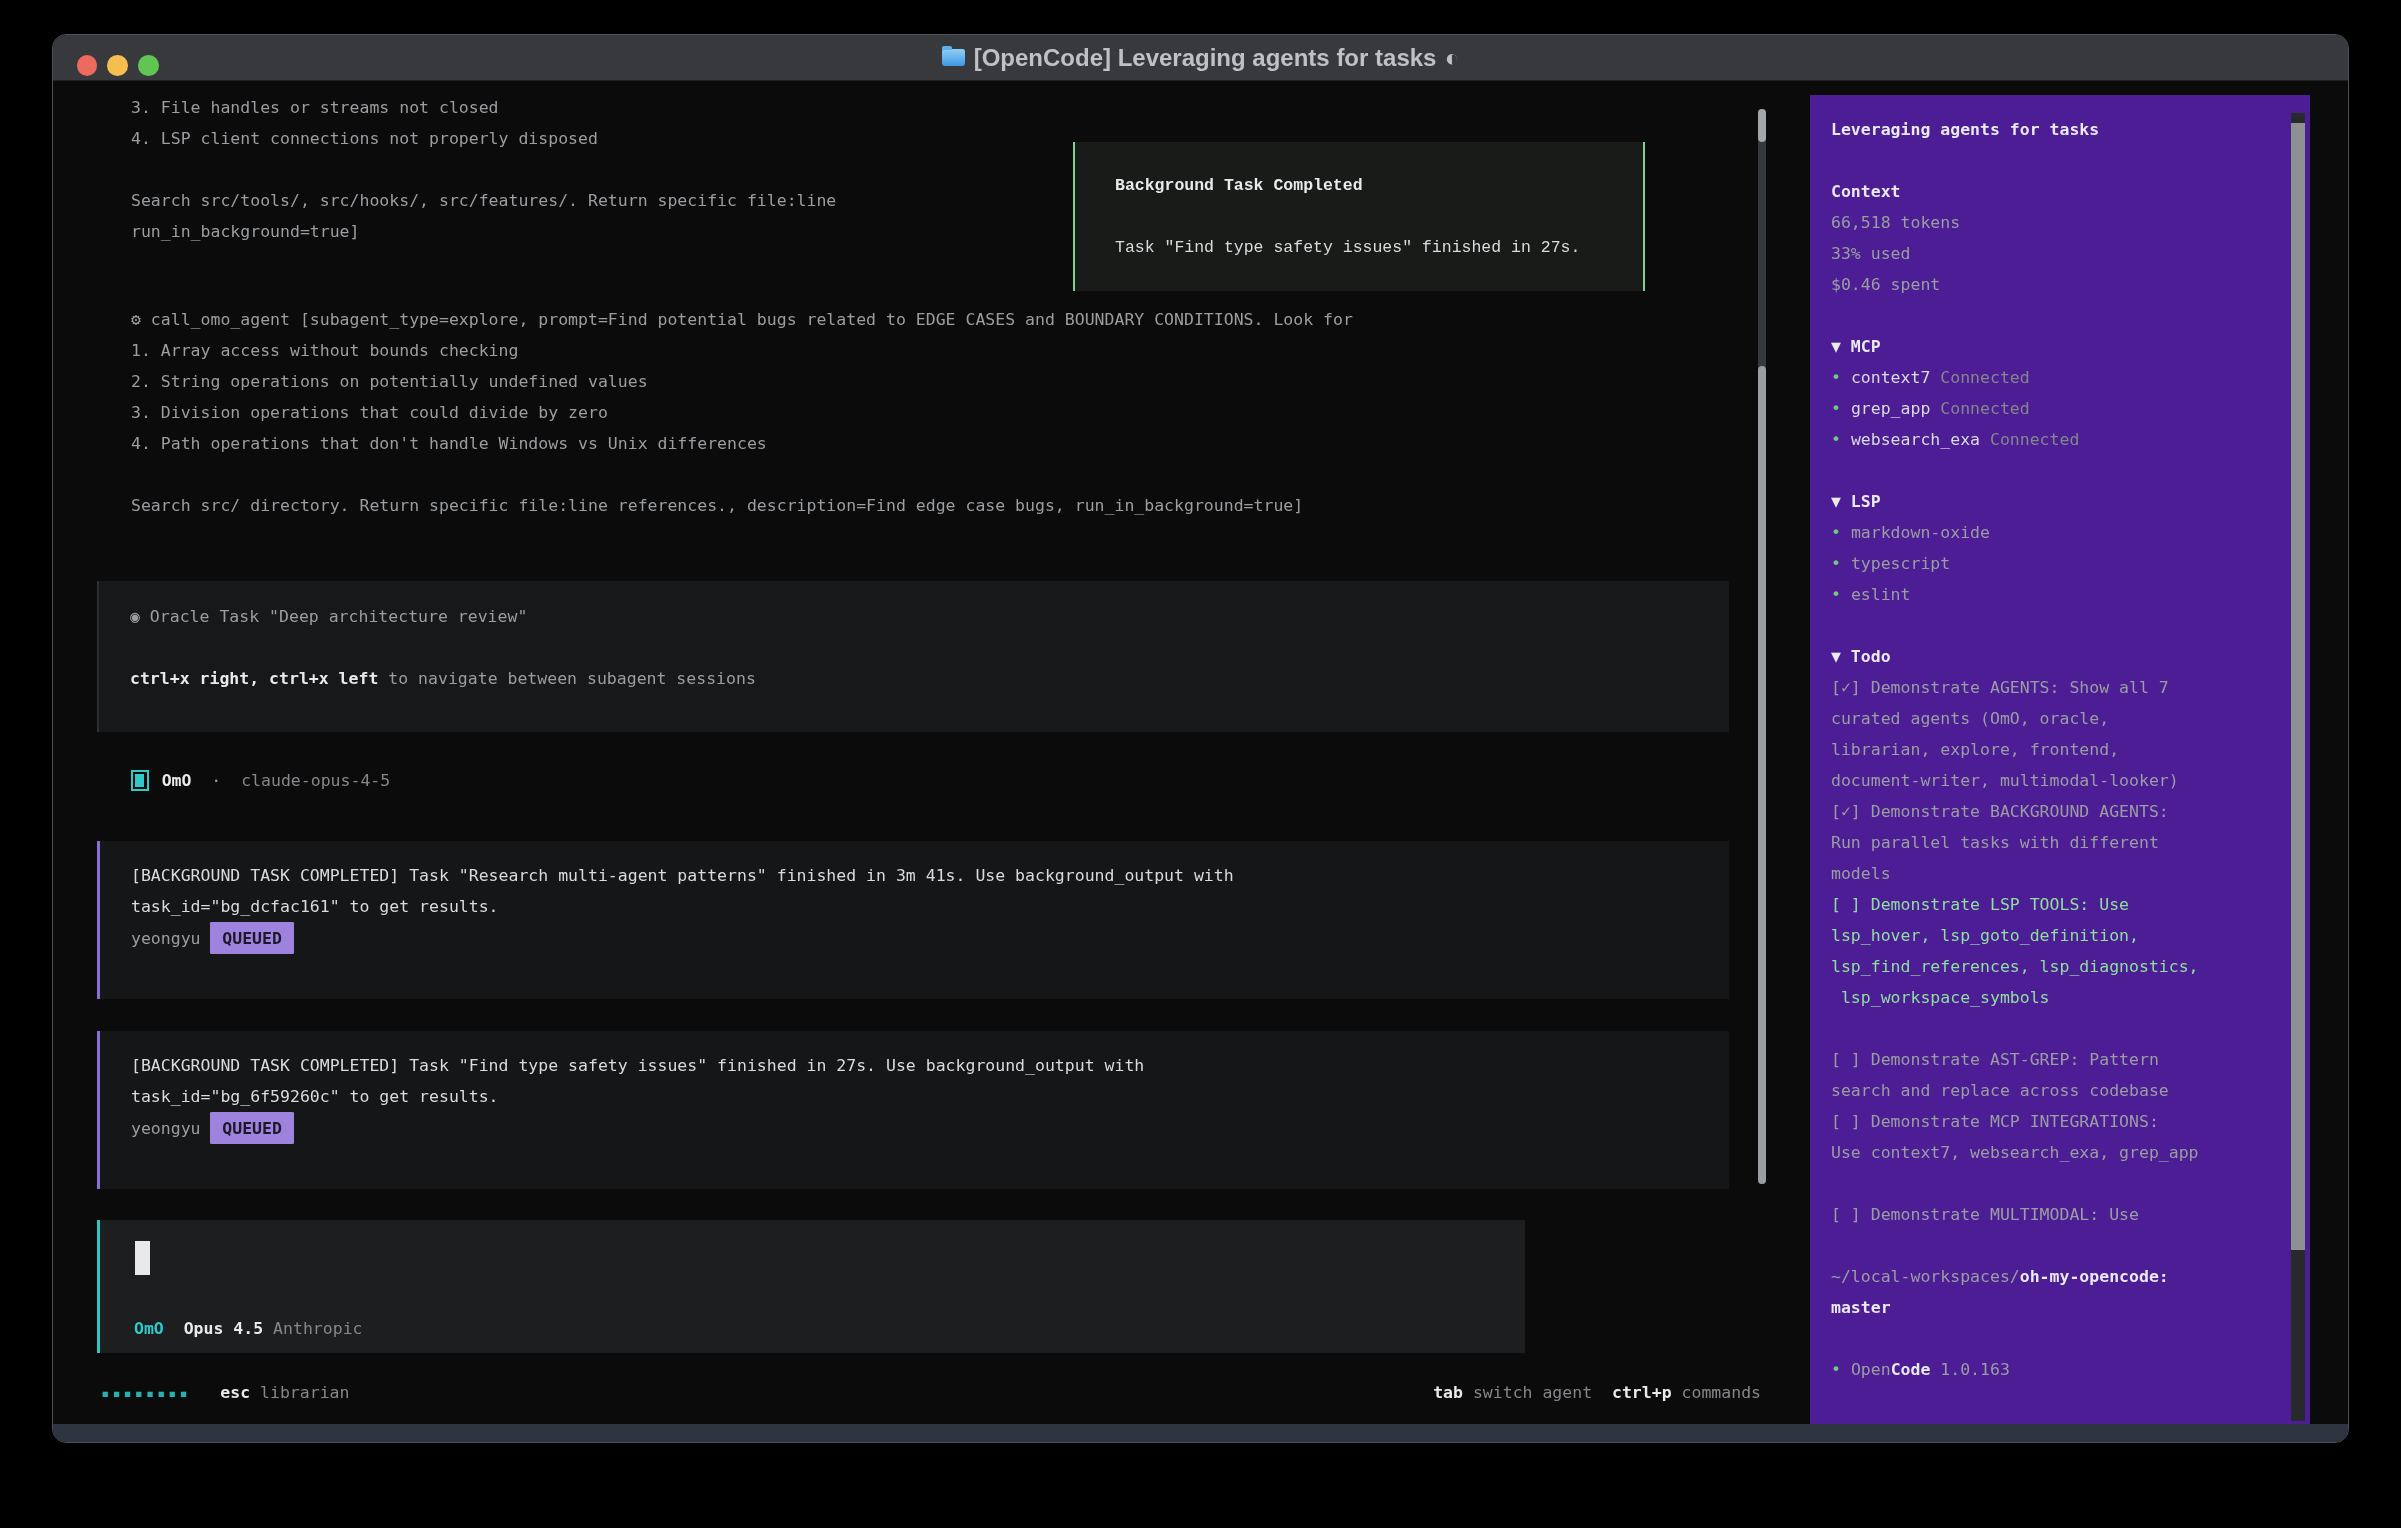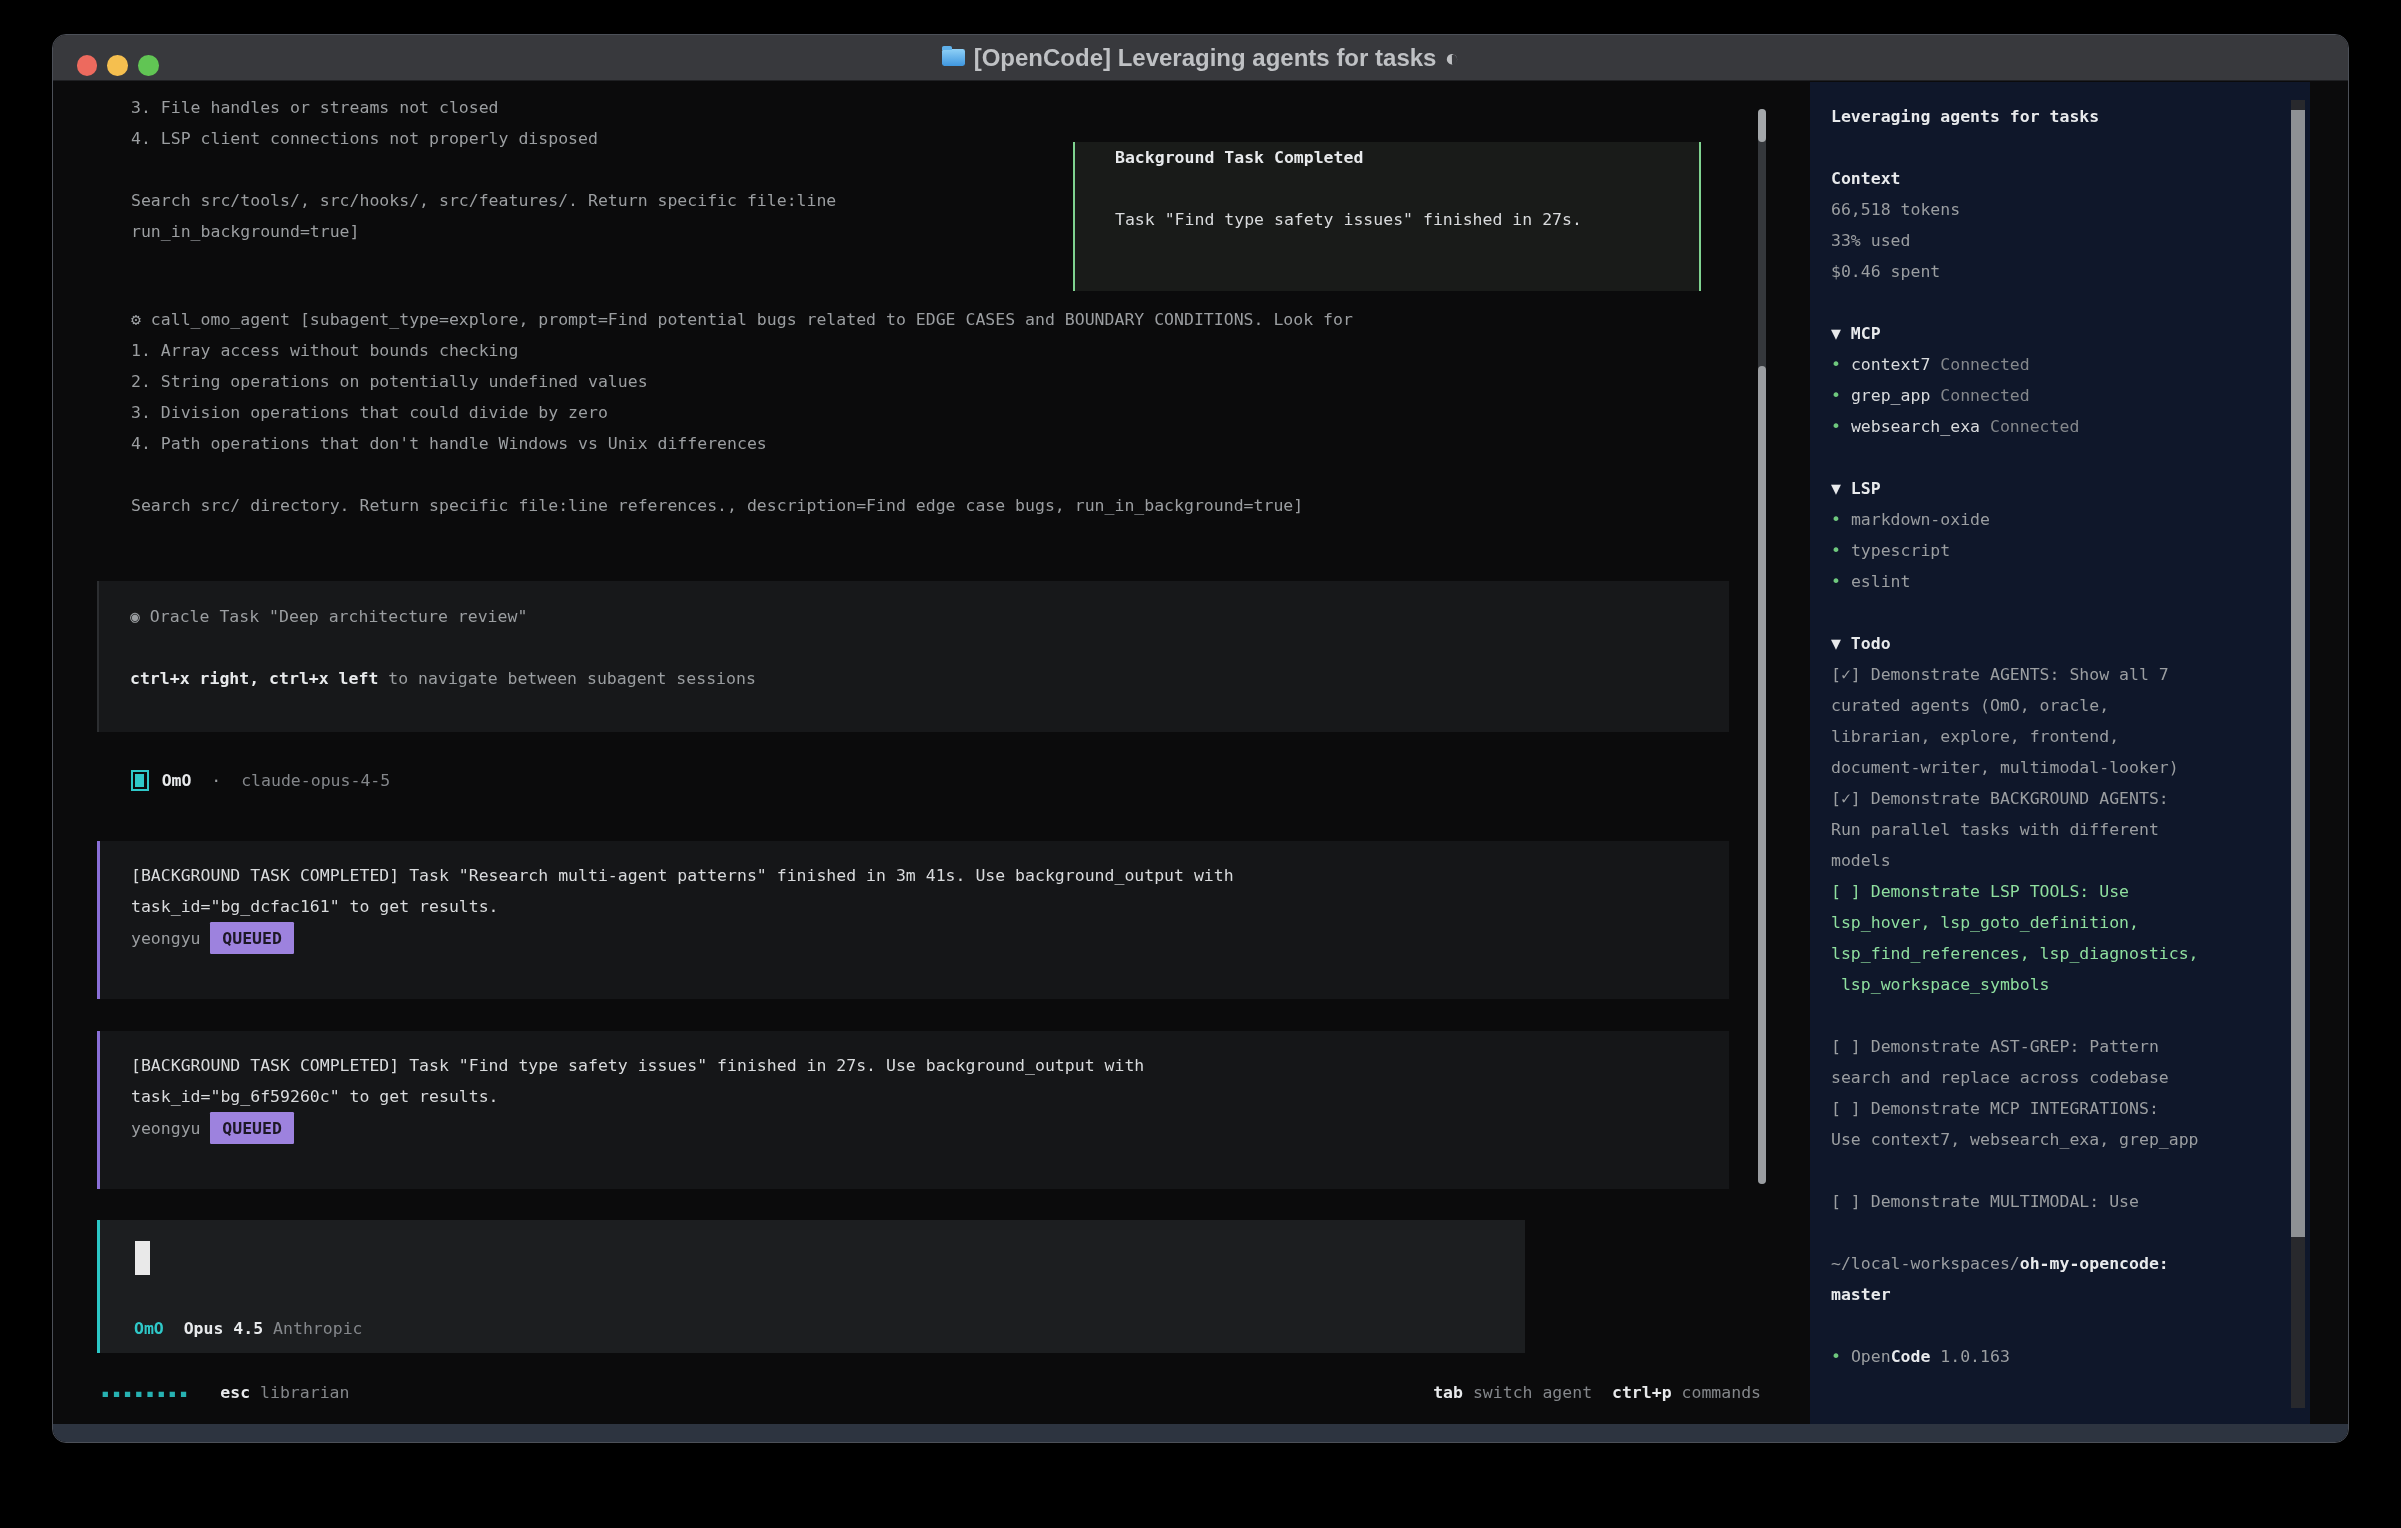--- a/index.html
+++ b/index.html
@@ -32,44 +32,44 @@
   .bn { color:#d9dbdd; }
   .gr { color:#8fdf9f; }
   .cy { color:#2fc9c9; font-weight:bold; }
   .blt{ color:#6fc97e; }
   .spin{ color:#27b2b2; letter-spacing:3px; font-size:13.6px; }
   .badge { display:inline-block; background:#9d82de; color:#1d1826; font-weight:bold;
     padding:0.6px 11.8px; border-radius:1.2px; }
 
   .block { position:absolute; }
 
-  .toast { position:absolute; left:1020px; top:61px; width:628px; height:149px;
+  .toast { position:absolute; left:1020px; top:61px; width:572px; height:149px;
     background:#191b19; border-left:2.4px solid #7fd390; border-right:2.4px solid #7fd390;
-    padding:0 0 0 40px; z-index:5; }
+    padding:28px 0 0 40px; z-index:5;font-family:Liberation Mono, monospace; }
 
   .panelbox { position:absolute; width:1632px; background:#17181a; }
   .oracle { left:44px; top:500px; height:151px; border-left:2.4px solid #2c2e31; padding:20px 0 0 31px; }
   .taskbox { border-left:3px solid #8a6fd8; background:#151618; padding:19px 0 0 31px; height:158px; }
   .task1 { left:44px; top:760px; }
   .task2 { left:44px; top:950px; }
 
   .inputbox { position:absolute; left:44px; top:1139px; width:1428px; height:133px;
     background:#1c1e20; border-left:3px solid #2bc7c7;text-decoration:underline; }
   .cursor { position:absolute; left:35px; top:20.7px; width:15.4px; height:34px; background:#e9e9e9; }
   .modelrow { position:absolute; left:34px; top:93px; }
 
   .statusbar { position:absolute; left:48px; top:1296px; width:1660px;
     display:flex; justify-content:space-between; }
 
   .vscroll { position:absolute; border-radius:4.1px; }
   .main-track { left:1705px; top:28px; width:8.3px; height:1075px; background:#35383c; }
   .main-thumb1 { position:absolute; left:0; top:0; width:8.3px; height:32.5px; background:#a4a7aa; border-radius:4.1px; }
   .main-thumb2 { position:absolute; left:0; top:257px; width:8.3px; height:818px; background:#9a9da1; border-radius:4.1px; }
 
-  .sidebar { position:absolute; left:1757px; top:1px; width:500px; height:100%; background:#0f172a; }
+  .sidebar { position:absolute; left:1757px; top:14px; width:500px; height:100%; background:#4c1d95; }
   .sidebar-text { position:absolute; left:21px; top:19px; }
   .side-track { position:absolute; left:481px; top:17.7px; width:14px; bottom:17.7px; background:#28292d; }
   .side-thumb { position:absolute; left:0; top:10px; width:14px; height:1127px; background:#8e9194; }
 
   .bottomstrip { position:absolute; left:0; bottom:0; right:0; height:17.7px; background:#2d3440;
     border-radius:0 0 13px 13px; }
 </style>
 </head>
 <body>
 

